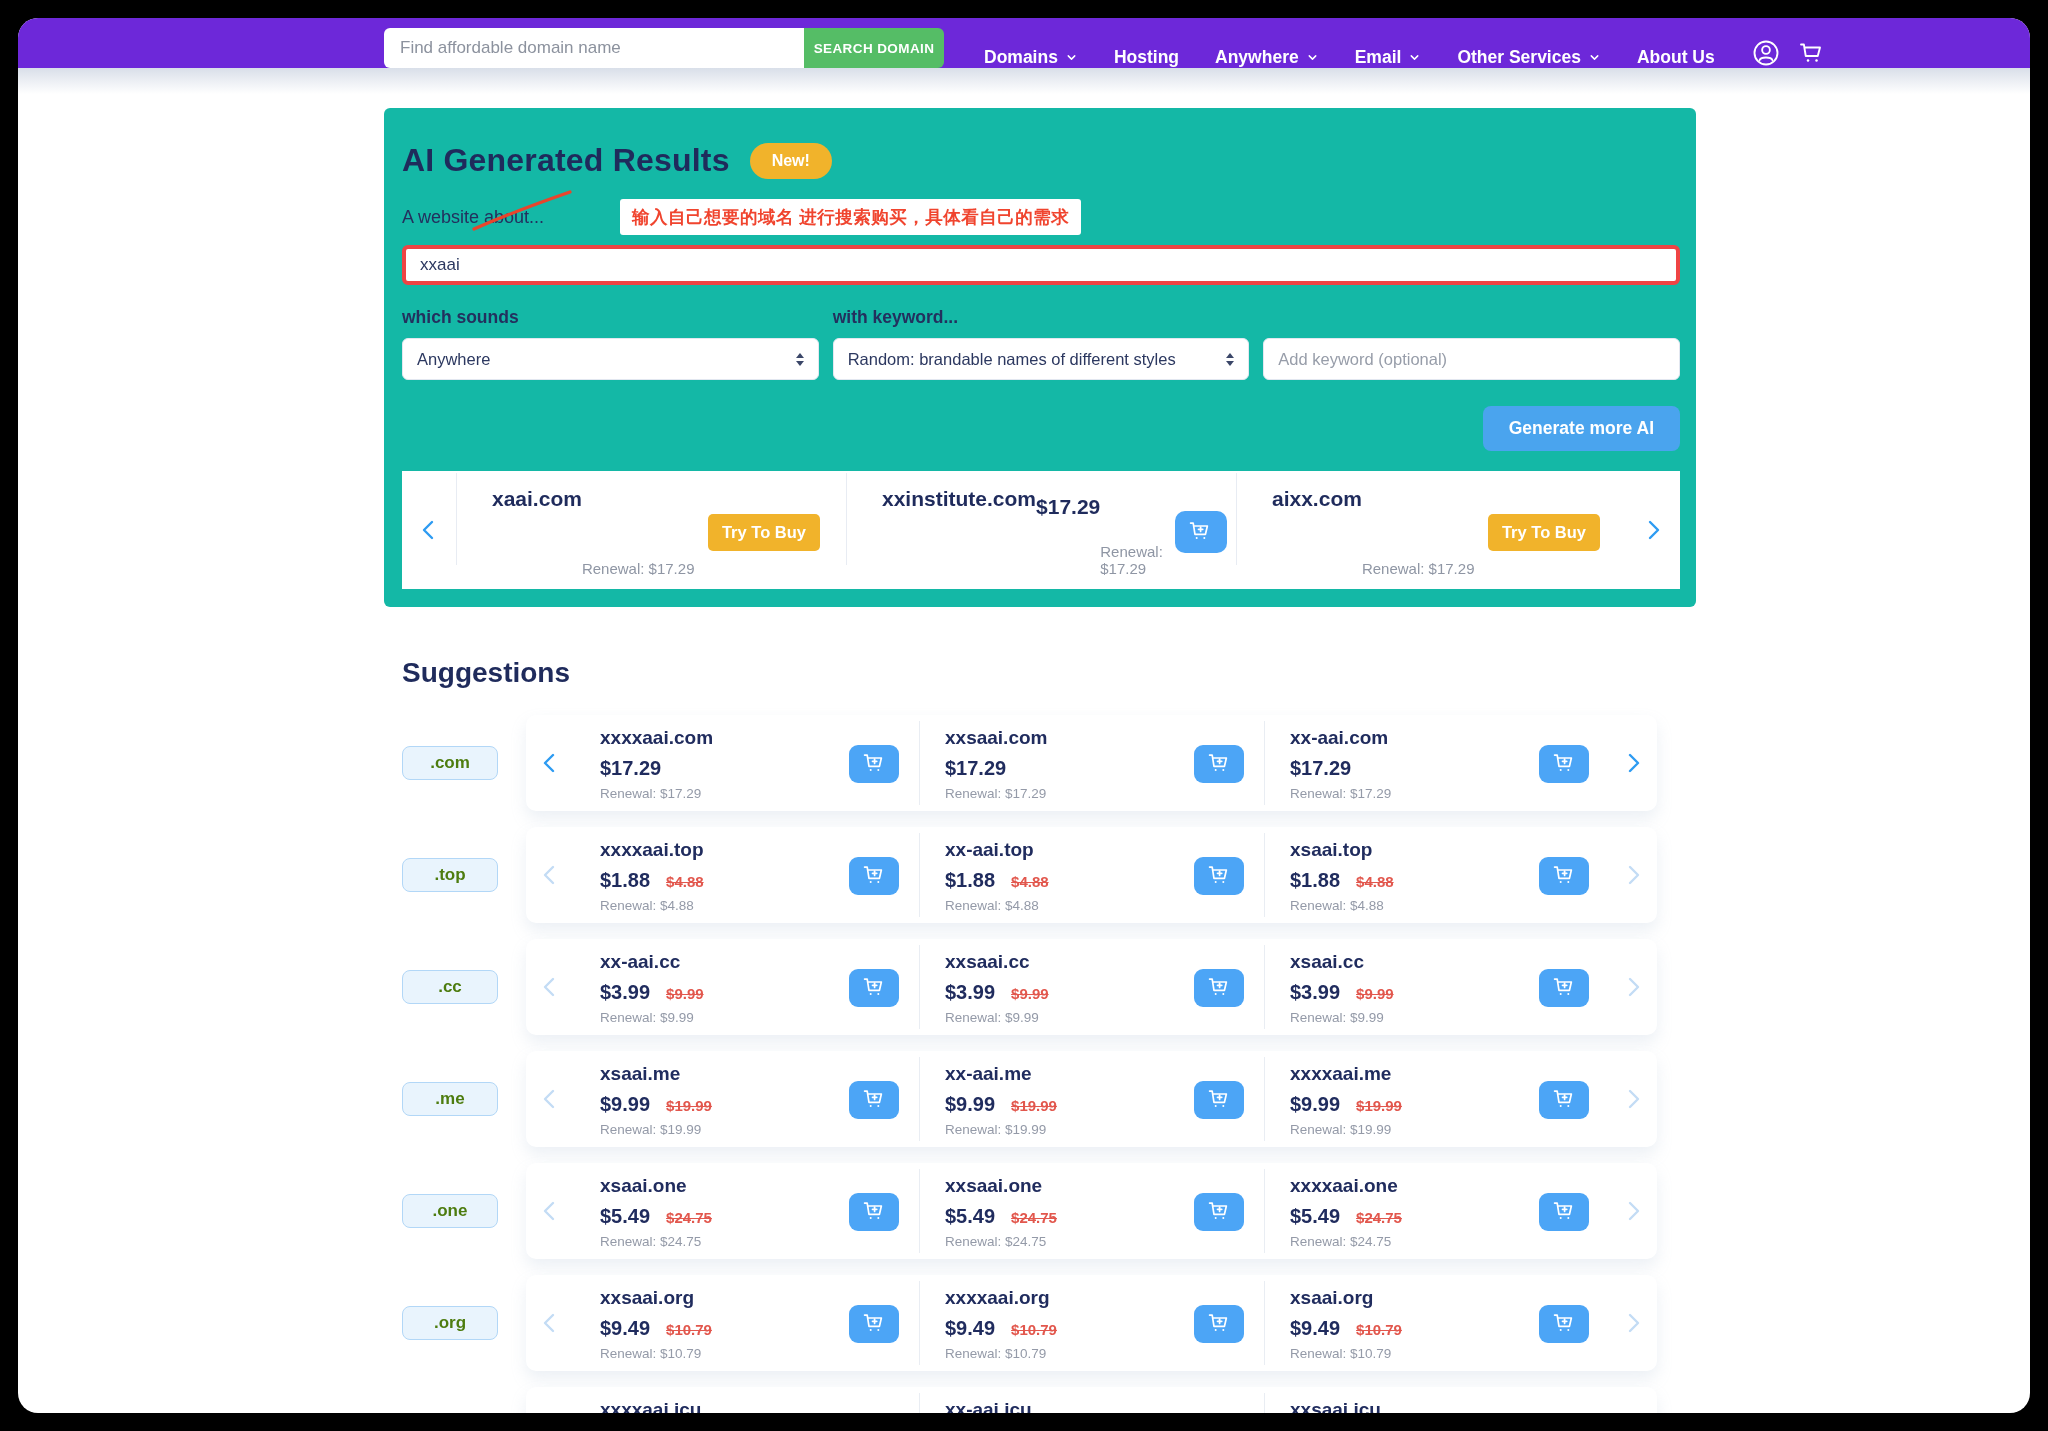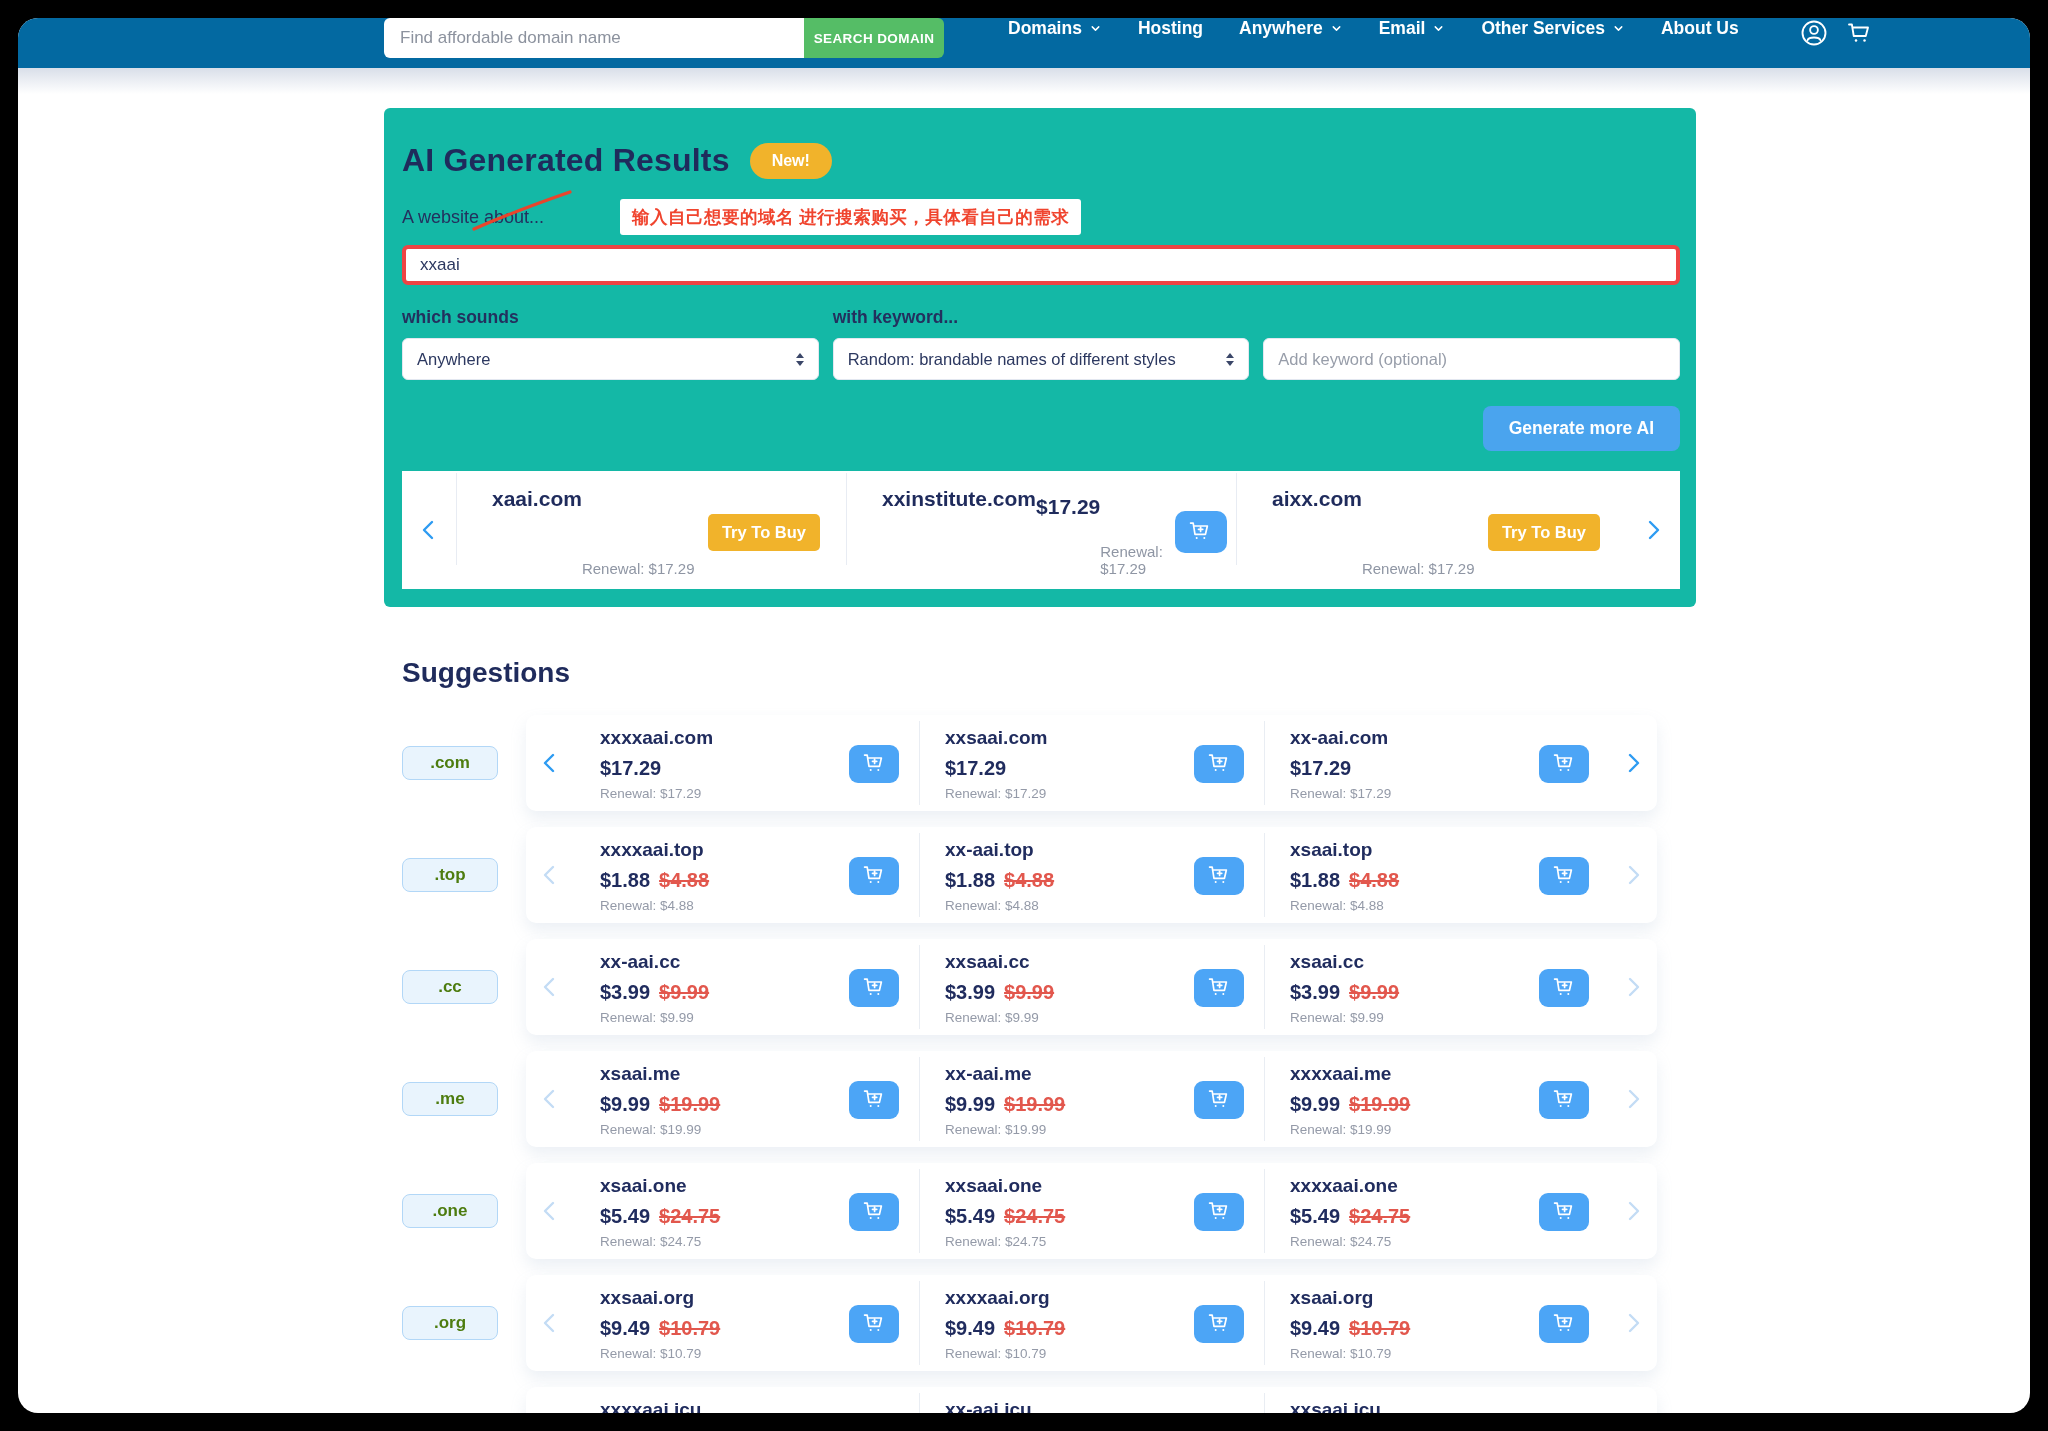--- a/index.html
+++ b/index.html
@@ -1,21 +1,21 @@
 <!DOCTYPE html>
 <html><head>
 <meta charset="utf-8">
 <style>
   * { box-sizing: border-box; margin: 0; padding: 0; }
   html,body { width:2048px; height:1431px; overflow:hidden; }
   body { background:#000; font-family:"Liberation Sans", sans-serif; }
   .frame { position:absolute; inset:18px; background:#fff; border-radius:20px; overflow:hidden; }
 
   
-  .topbar { position:relative; height:50px; background:#0369a1; display:flex; align-items:flex-start; padding-left:366px;gap:24px; }
+  .topbar { position:relative; height:50px; background:#6d28d9; display:flex; align-items:flex-end; padding-left:366px; }
   .topbar::after { content:""; position:absolute; left:0; right:0; top:50px; height:26px;
     background:linear-gradient(#d9dfe9, rgba(255,255,255,0)); pointer-events:none; }
   .search-group { display:flex; height:40px; border-radius:6px; overflow:hidden; flex-shrink:0; }
   .search-group input { width:420px; border:none; outline:none; padding:0 16px; font-size:17px; color:#2c3860;
     font-family:"Liberation Sans", sans-serif; }
   .search-group input::placeholder { color:#8c929e; }
   .search-btn { width:140px; background:#55bd66; color:#fff; border:none; font-weight:700; font-size:13.5px;
     letter-spacing:.4px; cursor:pointer; font-family:"Liberation Sans", sans-serif; }
   .nav-menu { display:flex; align-items:center; gap:36px; margin-left:40px; }
   .nav-item { display:flex; align-items:center; gap:7px; color:#fff; font-weight:700; font-size:17.5px; cursor:pointer; white-space:nowrap; }
@@ -79,21 +79,21 @@
   .s-chev { width:48px; background:none; border:none; display:flex; align-items:center; justify-content:center;
     color:#2d9bf2; cursor:pointer; }
   .s-chev.disabled { color:#c3dcf5; }
   .s-items { flex:1; display:flex; }
   .s-item { flex:1; position:relative; display:flex; align-items:center; padding:12px 20px 10px 26px; min-width:0; }
   .s-item + .s-item::before { content:""; position:absolute; left:0; top:6px; bottom:6px; width:1px; background:#e9edf3; }
   .s-info { flex:1; display:flex; flex-direction:column; justify-content:space-between; height:100%; }
   .s-domain { font-size:19px; font-weight:700; color:#202c5e; }
   .s-priceline { display:flex; align-items:baseline; gap:9px; margin-top:2px; }
   .s-price { font-size:20px; font-weight:700; color:#202c5e; }
-  .s-old { font-size:20px; font-weight:700; color:#e2574d; text-decoration:line-through; }
+  .s-old { font-size:15px; font-weight:700; color:#e2574d; text-decoration:line-through;margin-left:7px; }
   .s-renewal { font-size:13.5px; color:#949aa8; }
 </style>
 </head>
 <body>
 
 <div class="frame">
 
   <header class="topbar">
     <div class="search-group">
       <input type="text" placeholder="Find affordable domain name" style="">

